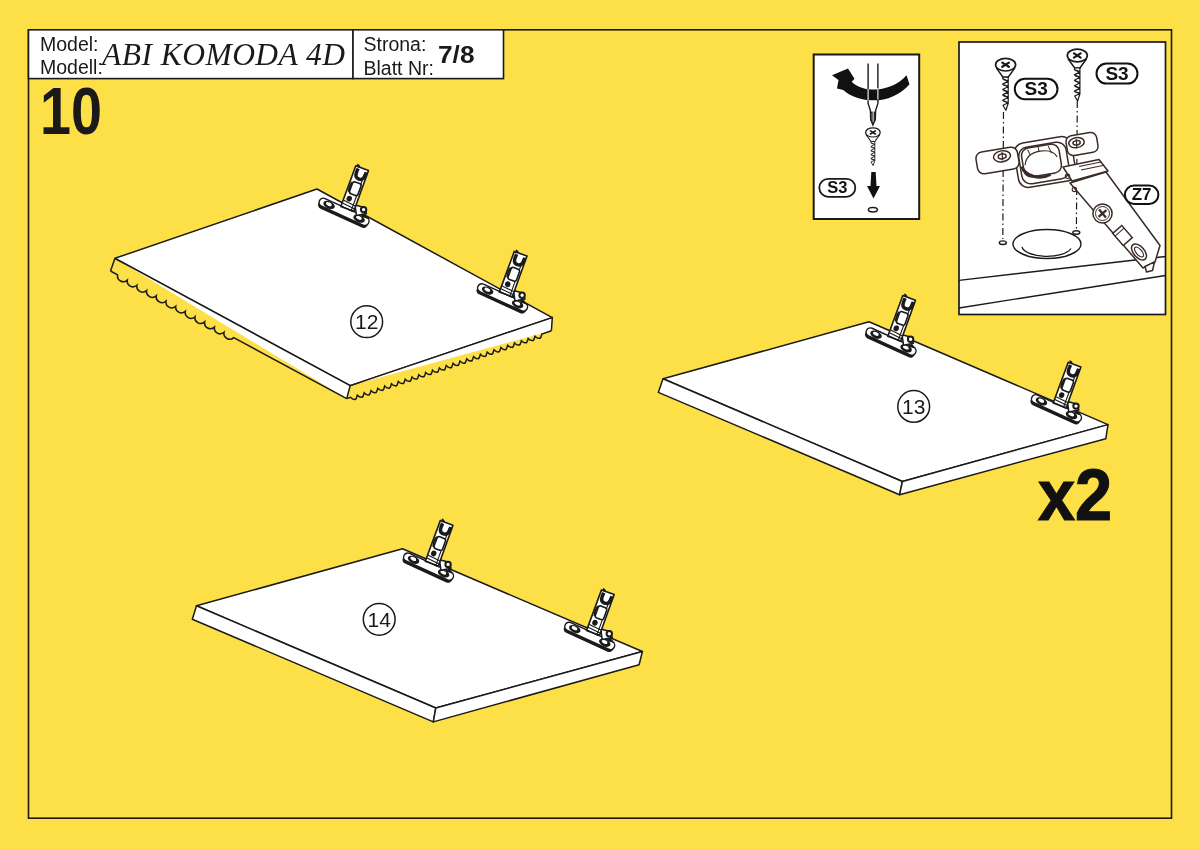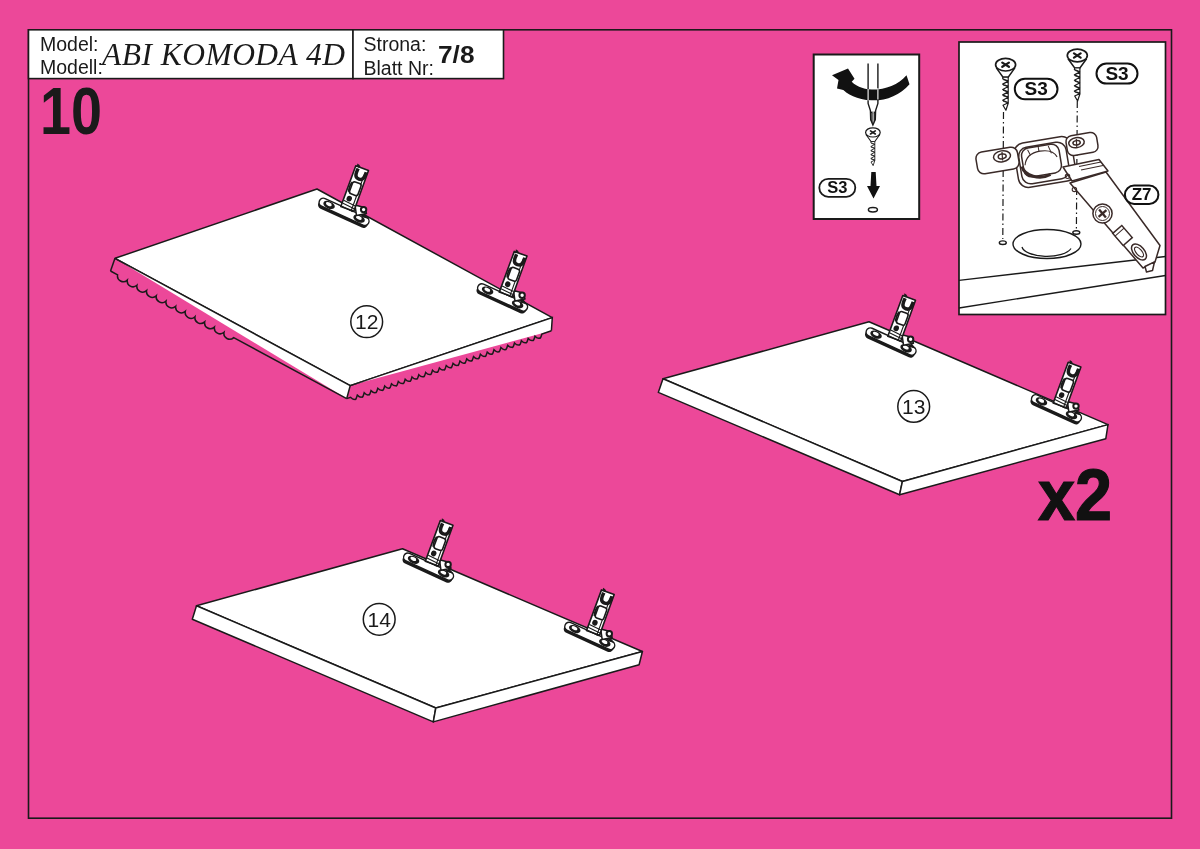--- a/index.html
+++ b/index.html
@@ -1,15 +1,15 @@
 <!DOCTYPE html>
 <html><head><meta charset="utf-8">
 <style>
 html,body{margin:0;padding:0;background:#fff;}
-#page{position:relative;width:1200px;height:849px;background:#ec4899;font-family:"Liberation Sans",sans-serif;-webkit-font-smoothing:antialiased;}
+#page{position:relative;width:1200px;height:849px;background:#fde047;font-family:"Liberation Sans",sans-serif;-webkit-font-smoothing:antialiased;}
 </style></head><body>
 <div id="page">
 <svg width="1200" height="849" viewBox="0 0 1200 849" font-family="Liberation Sans, sans-serif">
 
 <rect x="28.5" y="29.8" width="1143" height="788.4" fill="none" stroke="#1a1a1a" stroke-width="1.6"></rect>
 
 <rect x="28.5" y="29.8" width="324.5" height="48.8" fill="#fff" stroke="#1a1a1a" stroke-width="1.6"></rect>
 <rect x="353" y="29.8" width="150.5" height="48.8" fill="#fff" stroke="#1a1a1a" stroke-width="1.6"></rect>
 
 <text x="40" y="51" font-size="19.5" fill="#1a1a1a">Model:</text>

